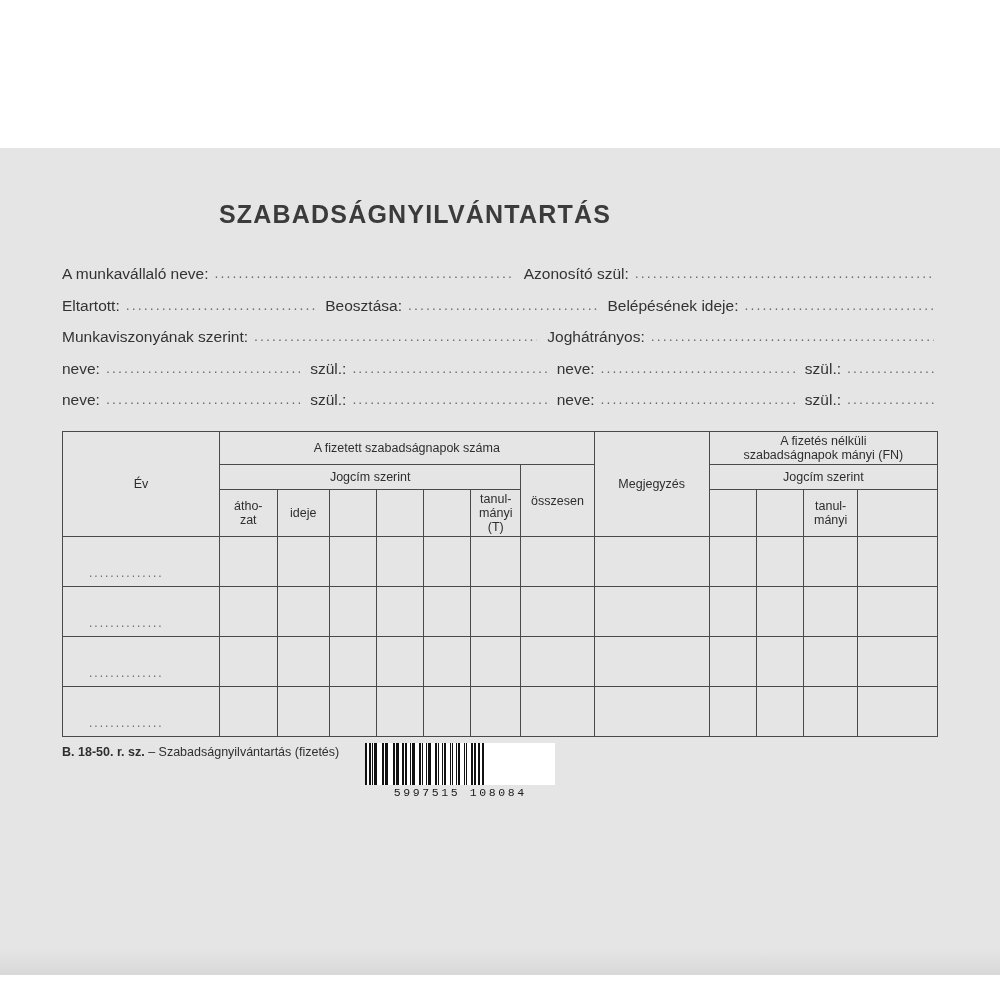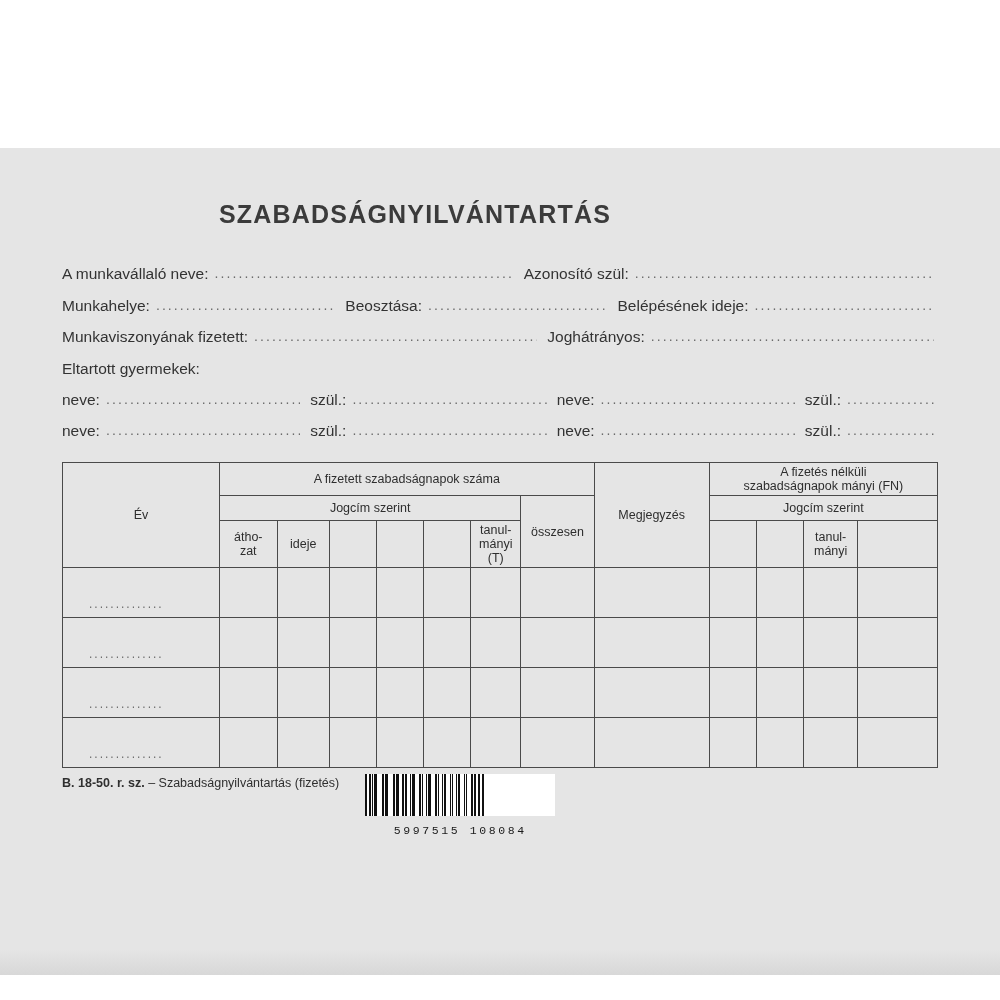--- a/index.html
+++ b/index.html
@@ -147,59 +147,56 @@
   .barcode s {
     display: block;
     background: #ffffff;
     height: 100%;
   }
   .barnum {
     font-family: "Liberation Mono", monospace;
     font-size: 11.5px;
     letter-spacing: 2.6px;
     color: #1b1b1b;
-    margin-top: 8px;
+    margin-top: 1px;
   }
 </style>
 </head>
 <body>
 
 <div id="sheet">
   <div id="page">
 
     <div class="doc-title">SZABADSÁGNYILVÁNTARTÁS</div>
 
     <div class="fields">
 
       <div class="frow">
         <span class="flabel">A munkavállaló neve:</span>
         <span class="dots">...................................................................</span>
         <span class="flabel gap-lbl">Azonosító szül:</span>
         <span class="dots">...................................................................</span>
       </div>
 
       <div class="frow">
-        <span class="flabel">Munkahelye:</span>
+        <span class="flabel">Eltartott:</span>
         <span class="dots">...................................................................</span>
         <span class="flabel gap-lbl">Beosztása:</span>
         <span class="dots">...................................................................</span>
         <span class="flabel gap-lbl">Belépésének ideje:</span>
         <span class="dots">...................................................................</span>
       </div>
 
       <div class="frow">
-        <span class="flabel">Munkaviszonyának fizetett:</span>
+        <span class="flabel">Munkaviszonyának szerint:</span>
         <span class="dots">...................................................................</span>
         <span class="flabel gap-lbl">Joghátrányos:</span>
         <span class="dots">...................................................................</span>
       </div>
 
-      <div class="frow single-label">
-        <span class="flabel">Eltartott gyermekek:</span>
-      </div>
 
       <div class="frow">
         <span class="flabel">neve:</span>
         <span class="dots">...................................................................</span>
         <span class="flabel gap-lbl">szül.:</span>
         <span class="dots">...................................................................</span>
         <span class="flabel gap-lbl">neve:</span>
         <span class="dots">...................................................................</span>
         <span class="flabel gap-lbl">szül.:</span>
         <span class="dots">..............................</span>

